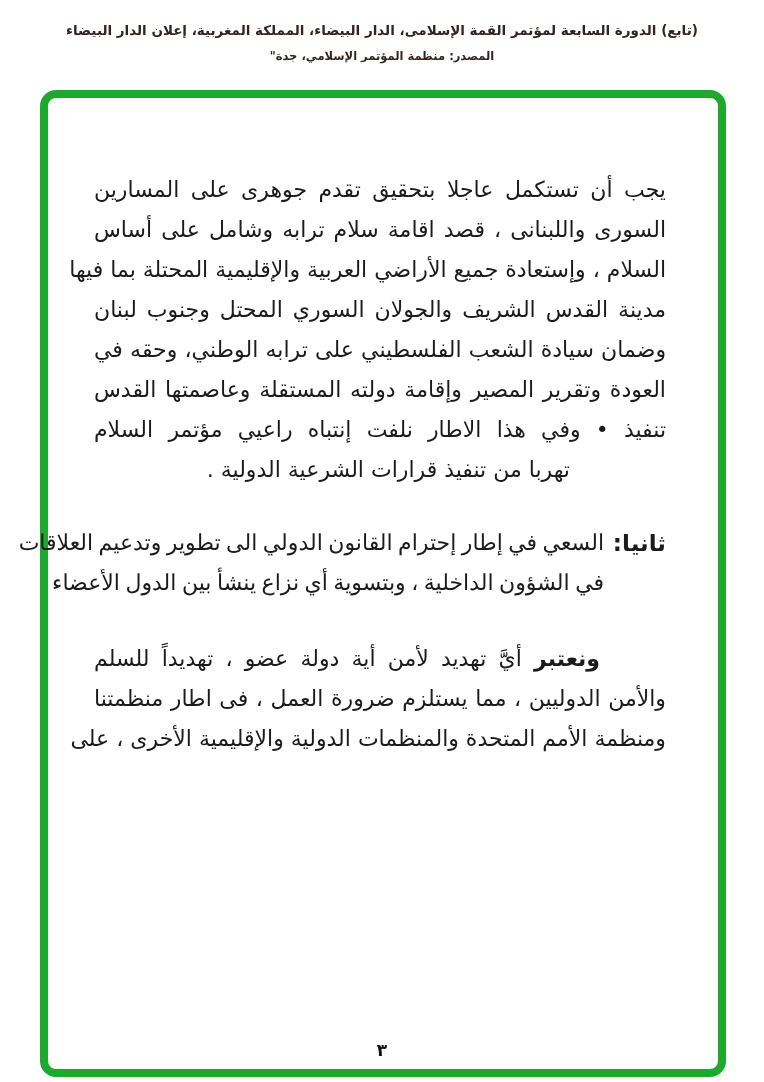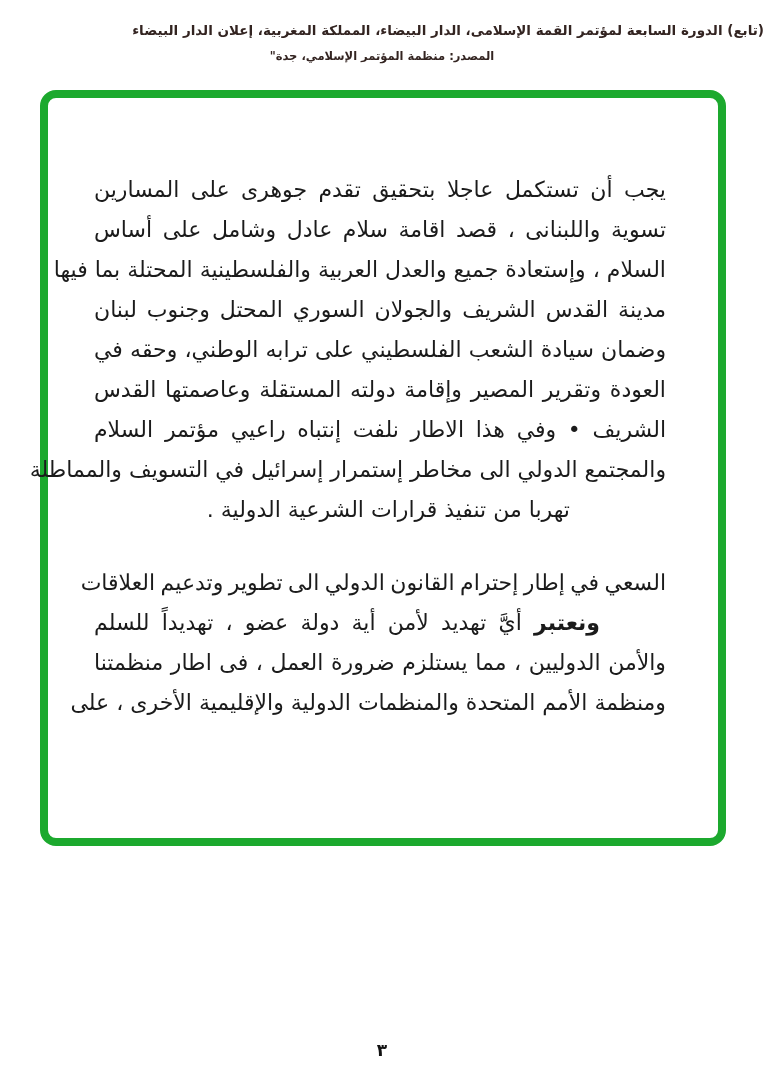--- a/index.html
+++ b/index.html
@@ -7,25 +7,25 @@
     width:764px;height:1082px;position:relative;overflow:hidden;
     background:#ffffff;
     font-family:"DejaVu Sans",sans-serif;
     color:var(--body_text,#1b1b1b);
   }
   
   .hdr{
     position:absolute;left:0;width:764px;text-align:center;direction:rtl;
     color:var(--header_text,#332421);font-weight:bold;
   }
-  .hdr1{top:22px;font-size:13.5px;letter-spacing:0;text-align:right;}
+  .hdr1{top:22px;font-size:13.5px;letter-spacing:0;}
   .hdr2{top:49px;font-size:11.5px;}
   
   .frame{
-    position:absolute;left:40px;top:90px;width:686px;height:756px;
+    position:absolute;left:40px;top:90px;width:686px;height:987px;
     box-sizing:border-box;
     border:8px solid var(--border_green,#1ca92e);
     border-radius:16px;
     background:#ffffff;
   }
   
   .content{
     position:absolute;inset:0;
     padding:72px 52px 0 46px;
     direction:rtl;
@@ -40,52 +40,53 @@
     text-align:left;text-align-last:right;-moz-text-align-last:right;
     padding-left:0;padding-right:96px;white-space:nowrap;
   }
   .sec2{display:flex;margin-top:33px;}
   .sec2-label{
     flex:0 0 62px;font-weight:bold;font-size:23px;line-height:40px;
     white-space:nowrap;
   }
   .sec2-body{flex:1;min-width:0;font-family:Liberation Serif, serif;}
   .sec2 .line.short-end{padding-right:90px;}
-  .p3-first{padding-right:66px;}
+  .p3-first{padding-right:66px;margin-top:36px;}
   .lead-bold{font-weight:bold;}
   
   .pageno{
     position:absolute;left:0;top:1040px;width:764px;text-align:center;
     font-size:17px;font-weight:bold;color:#111;
   }
 </style>
 </head>
 <body>
 
 <div class="hdr hdr1">(تابع) الدورة السابعة لمؤتمر القمة الإسلامى، الدار البيضاء، المملكة المغربية، إعلان الدار البيضاء</div>
 <div class="hdr hdr2">المصدر:  منظمة المؤتمر الإسلامي، جدة"</div>
 
 <div class="frame">
   <div class="content">
 
     <div>
       <div class="line">يجب أن تستكمل عاجلا بتحقيق تقدم جوهرى على المسارين</div>
-      <div class="line">تسوية واللبنانى ، قصد اقامة سلام عادل وشامل على أساس</div>
-      <div class="line">السلام ، وإستعادة جميع والعدل العربية والفلسطينية المحتلة بما فيها</div>
+      <div class="line">السورى واللبنانى ، قصد اقامة سلام ترابه وشامل على أساس</div>
+      <div class="line">السلام ، وإستعادة جميع الأراضي العربية والإقليمية المحتلة بما فيها</div>
       <div class="line">مدينة القدس الشريف والجولان السوري المحتل وجنوب لبنان</div>
       <div class="line">وضمان سيادة الشعب الفلسطيني على ترابه الوطني، وحقه في</div>
       <div class="line">العودة وتقرير المصير وإقامة دولته المستقلة وعاصمتها القدس</div>
-      <div class="line">الشريف • وفي هذا الاطار نلفت إنتباه راعيي مؤتمر السلام</div>
-      <div class="line">والمجتمع الدولي الى مخاطر إستمرار إسرائيل في التسويف والمماطلة</div>
+      <div class="line">تنفيذ • وفي هذا الاطار نلفت إنتباه راعيي مؤتمر السلام</div>
       <div class="line short-end">تهربا من تنفيذ قرارات الشرعية الدولية .</div>
     </div>
 
     <div class="sec2">
+      <div class="sec2-label">ثانيا:</div>
       <div class="sec2-body">
         <div class="line">السعي في إطار إحترام القانون الدولي الى تطوير وتدعيم العلاقات</div>
+        <div class="line">في الشؤون الداخلية ، وبتسوية أي نزاع ينشأ بين الدول الأعضاء</div>
       </div>
     </div>
 
     <div>
       <div class="line p3-first">
         <span class="lead-bold">ونعتبر</span><span> أيَّ تهديد لأمن أية دولة عضو ، تهديداً للسلم</span>
       </div>
       <div class="line">والأمن الدوليين ، مما يستلزم ضرورة العمل ،  فى اطار منظمتنا</div>
       <div class="line">ومنظمة الأمم المتحدة والمنظمات الدولية والإقليمية الأخرى ، على</div>
     </div>

